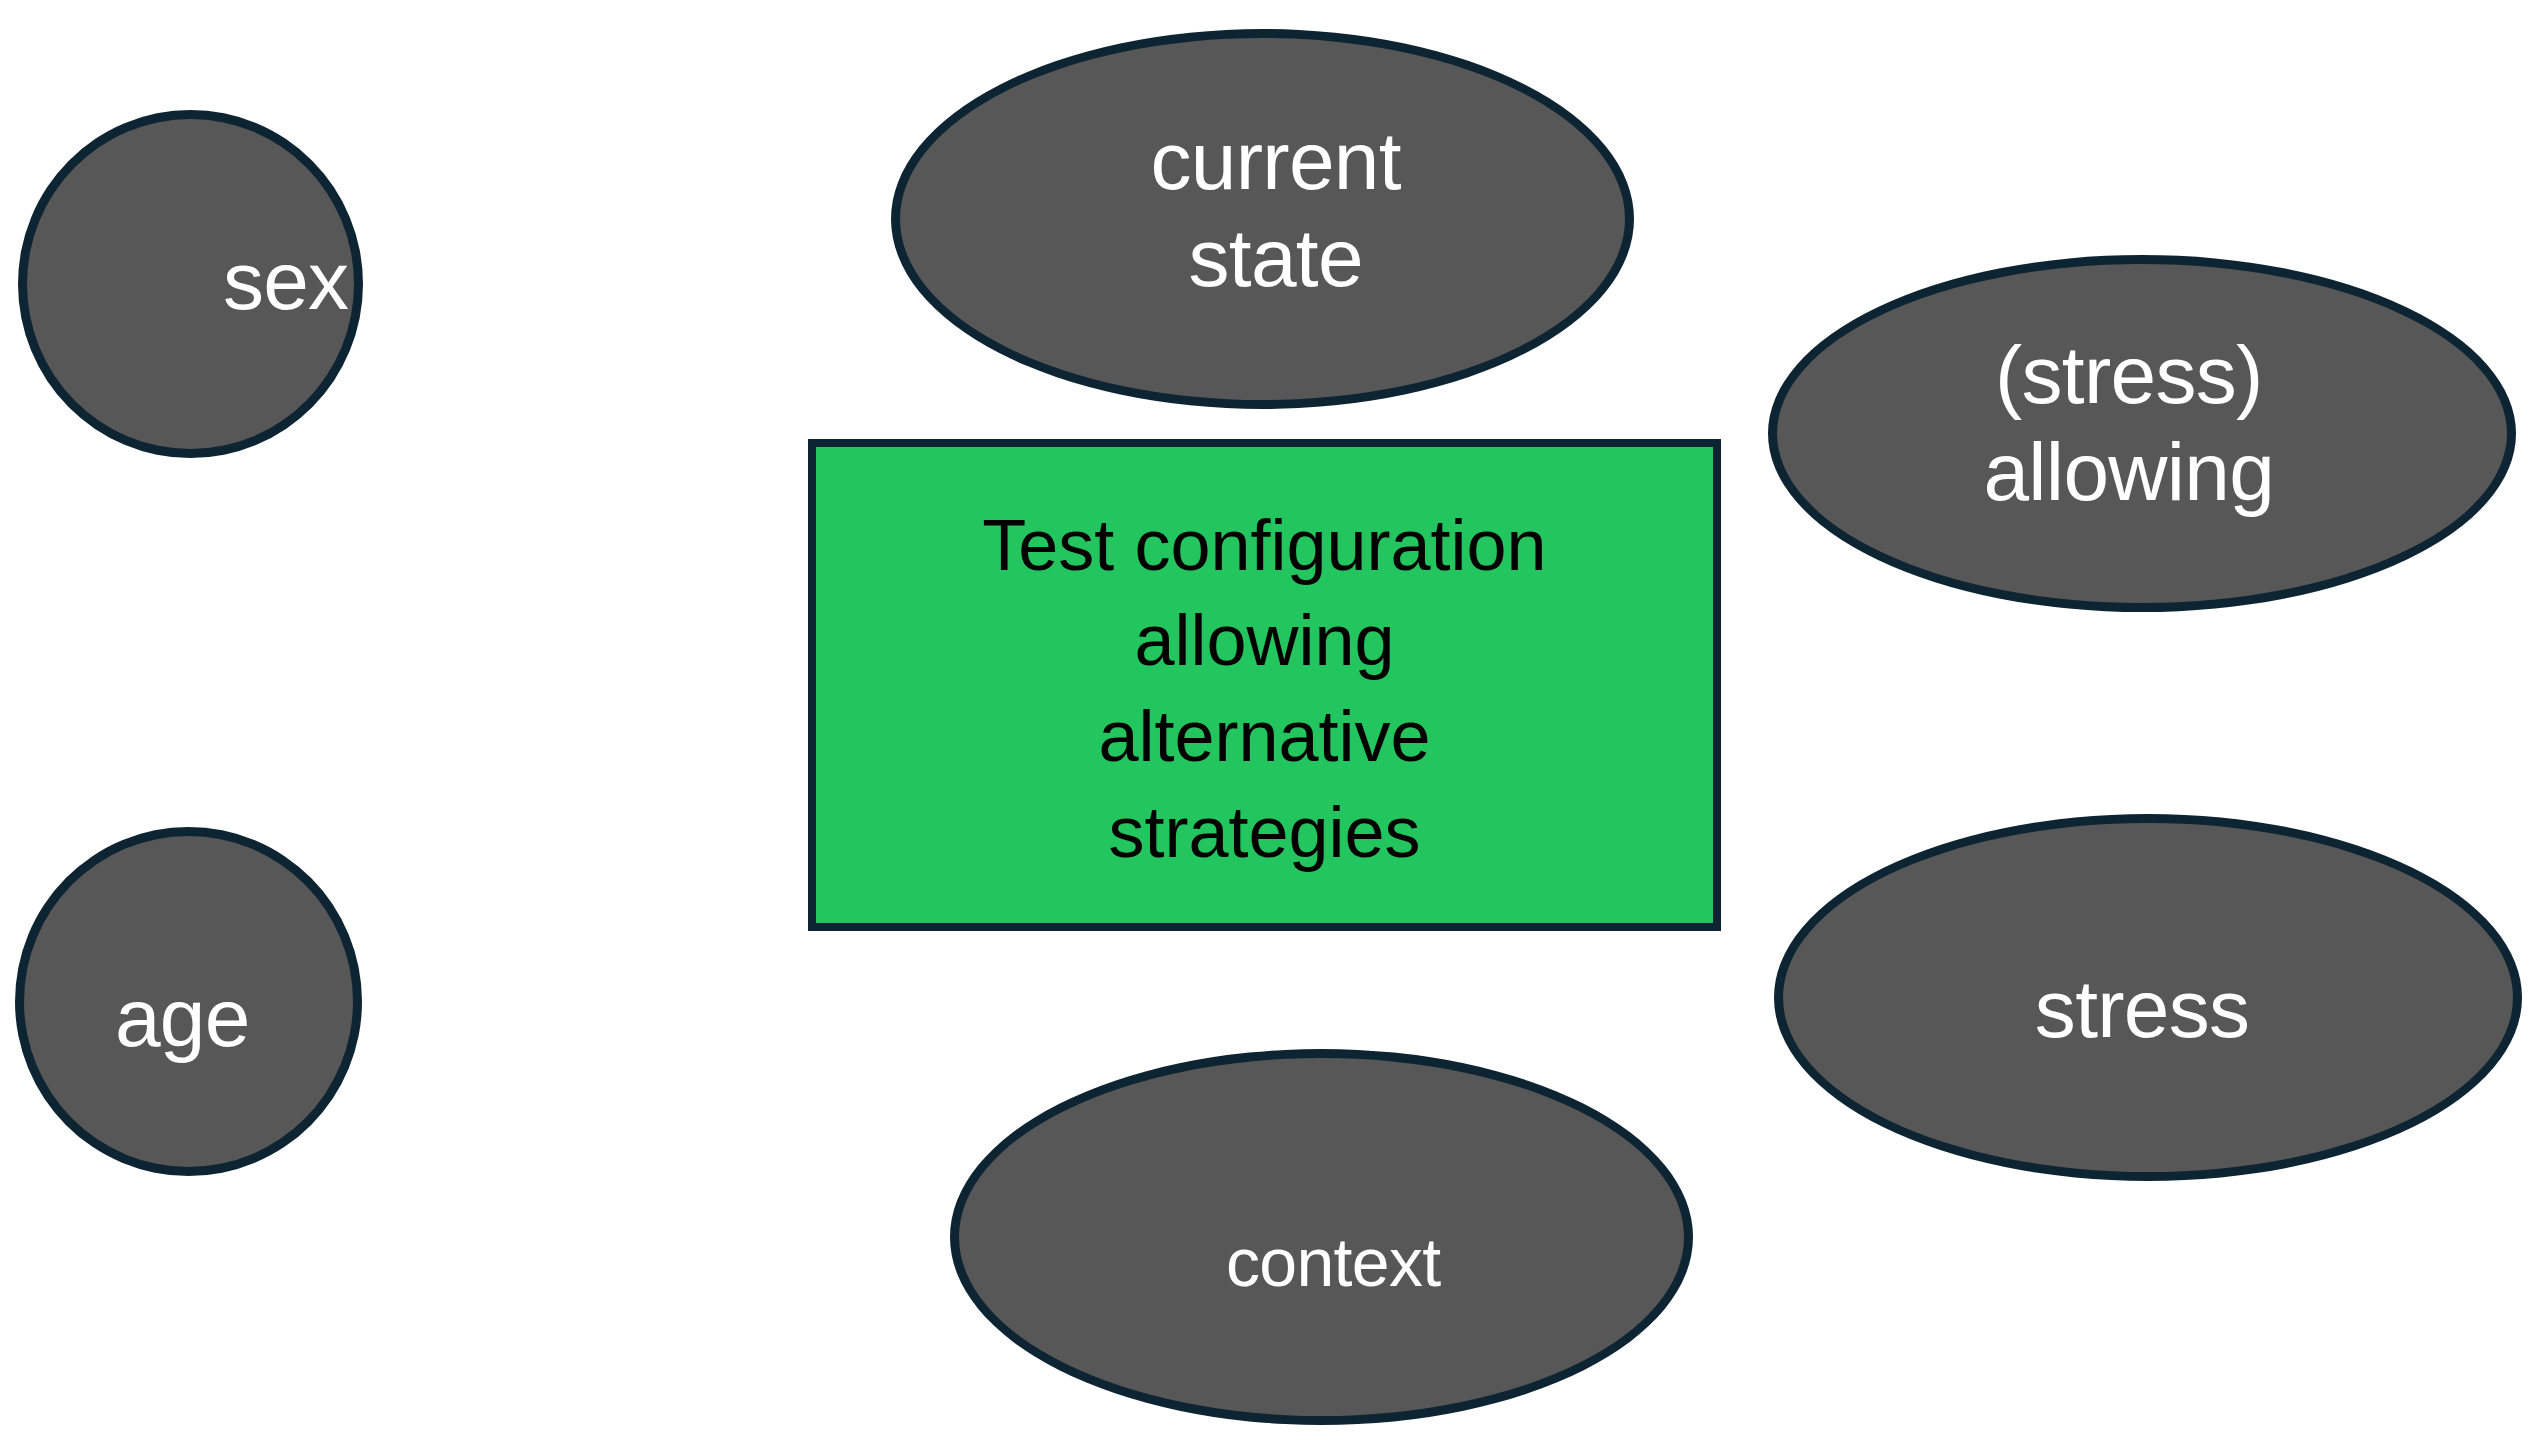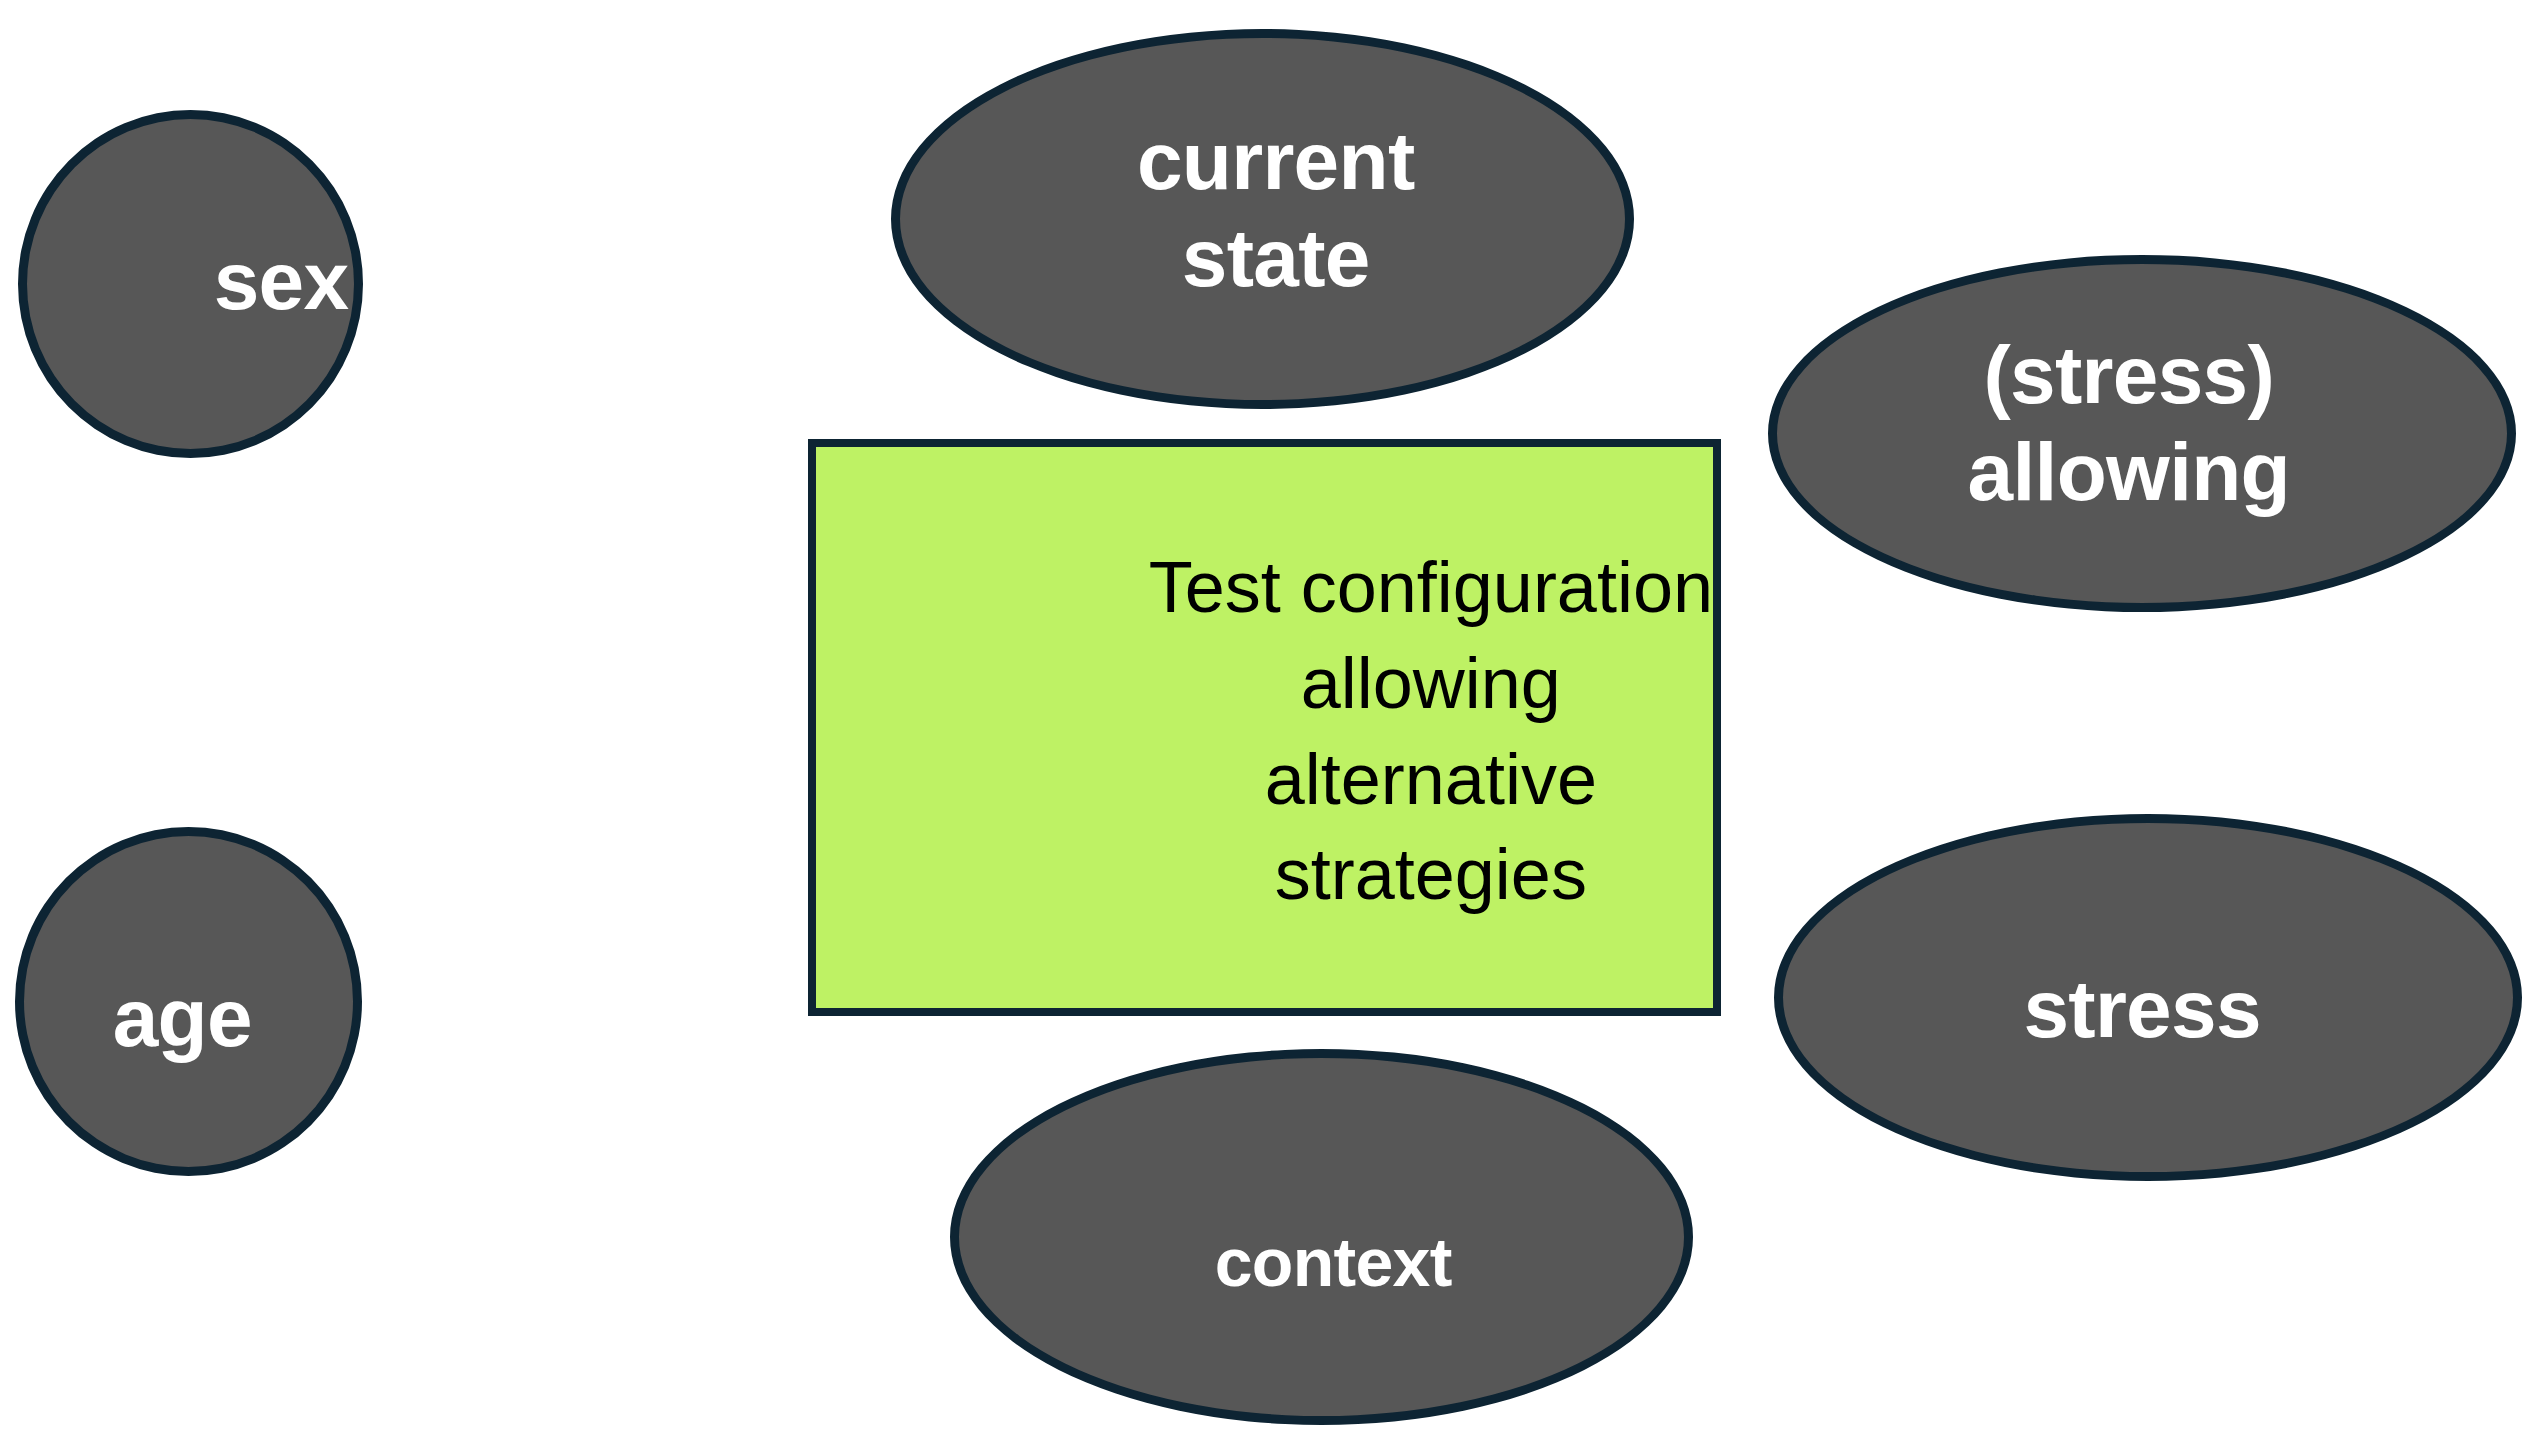--- a/index.html
+++ b/index.html
@@ -23,21 +23,21 @@
     justify-content: center;
     text-align: center;
   }
   .ellipse {
     border-radius: 50%;
     background: #575757;
     border: 9.5px solid #0d2433;
   }
   .ellipse-label {
     color: #ffffff;
-    font-weight: bold;
+    font-weight: normal;
     font-size: 77px;
     line-height: 1.18;
     letter-spacing: -0.7px;
     white-space: pre-line;
     transform: translateY(-1.5px);
   }
   
   #node-current-state { left: 891px; top: 29px;  width: 743px; height: 380px; }
   #node-sex           { left: 18.3px;   top: 110px; width: 345px;  height: 348px; justify-content: flex-end; }
   #node-stress        { left: 1768px; top: 255px; width: 748px; height: 357px; }
@@ -52,27 +52,27 @@
   #node-context .ellipse-label       { font-size: 68px; transform: translate(11.7px, 25px); }
   #node-sex .ellipse-label           { font-size: 82px; transform: translate(-5.9px, -2.9px); }
   #node-age .ellipse-label           { font-size: 82px; transform: translate(-5.9px, 2.9px); margin-top: 28px; }
 
   
   #center-box {
     position: absolute;
     left: 808px;
     top: 439px;
     width: 913px;
-    height: 577px;
+    height: 492px;
     box-sizing: border-box;
-    background: #bef264;
+    background: #22c55e;
     border: 8.8px solid #0d2433;
     display: flex;
     align-items: center;
-    justify-content: flex-end;
+    justify-content: center;
   }
   #center-box-label {
     color: #000000;
     font-size: 72px;
     line-height: 1.33;
     font-weight: normal;
     text-align: center;
     white-space: pre-line;
     transform: translateY(4.4px);
   }

